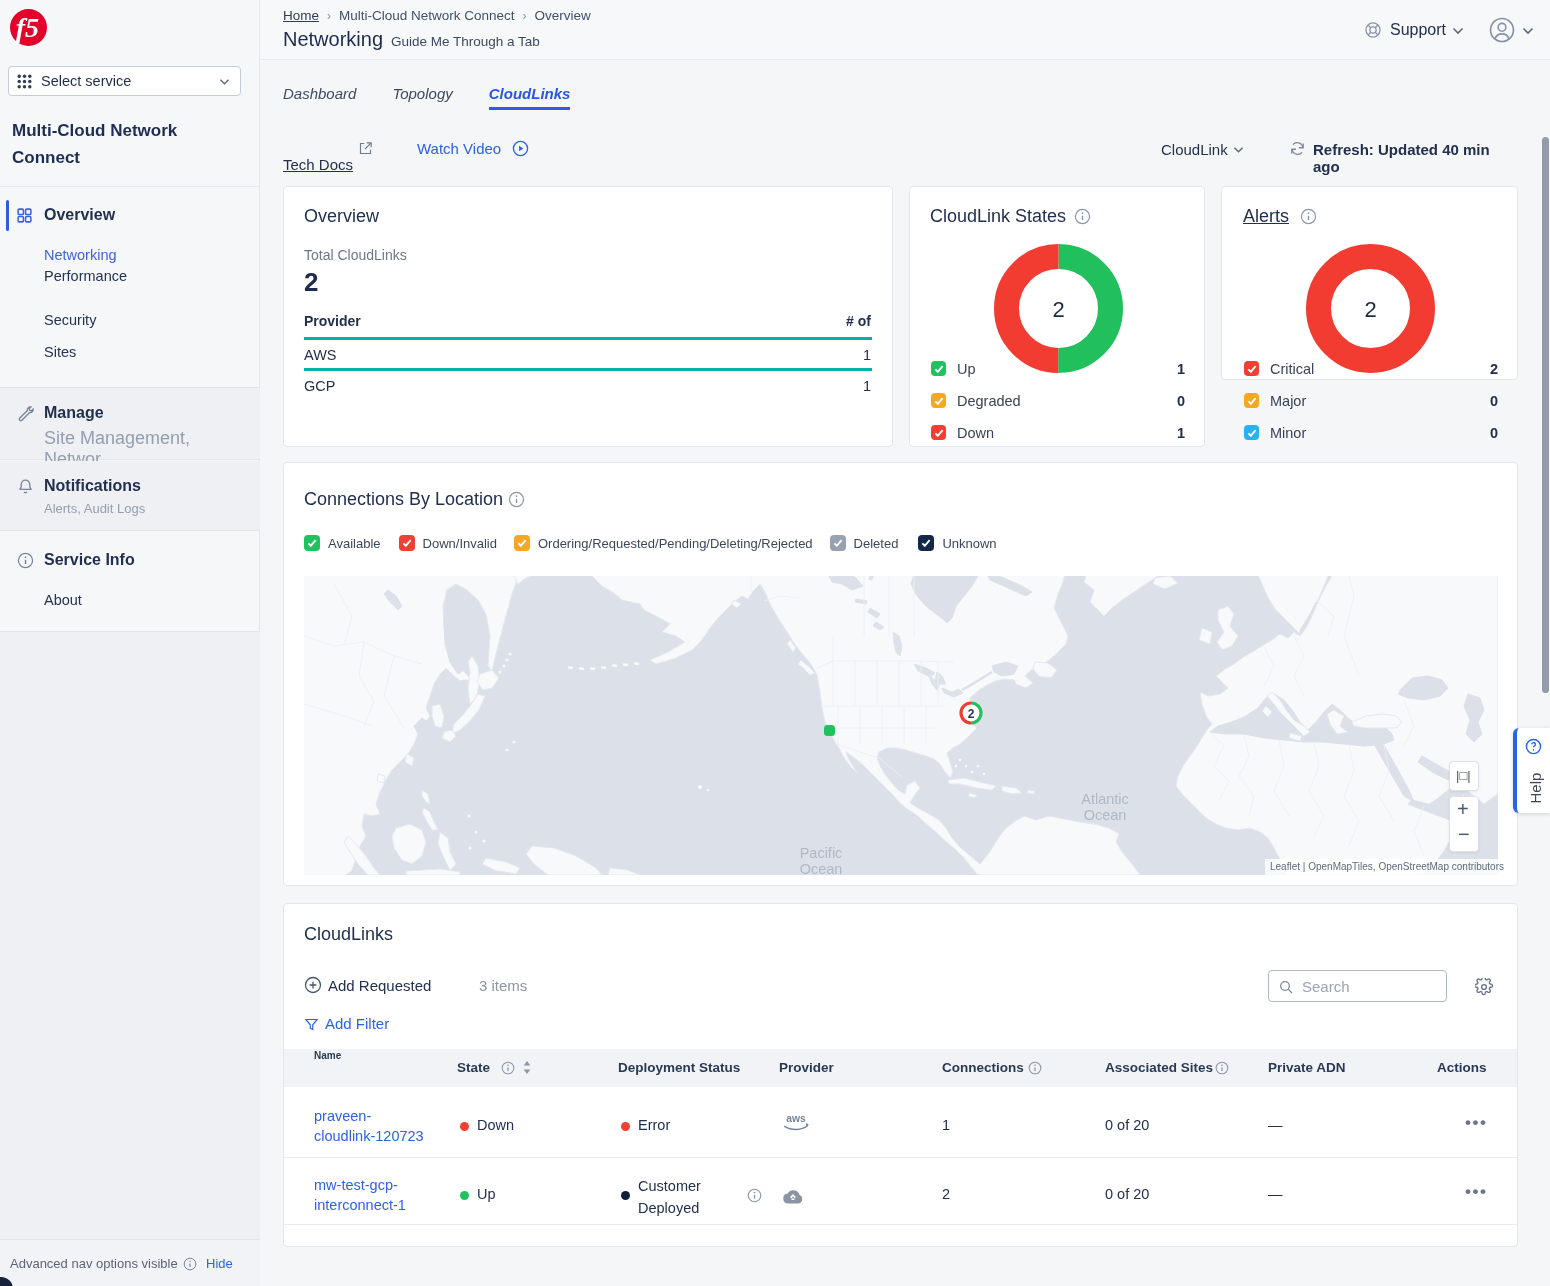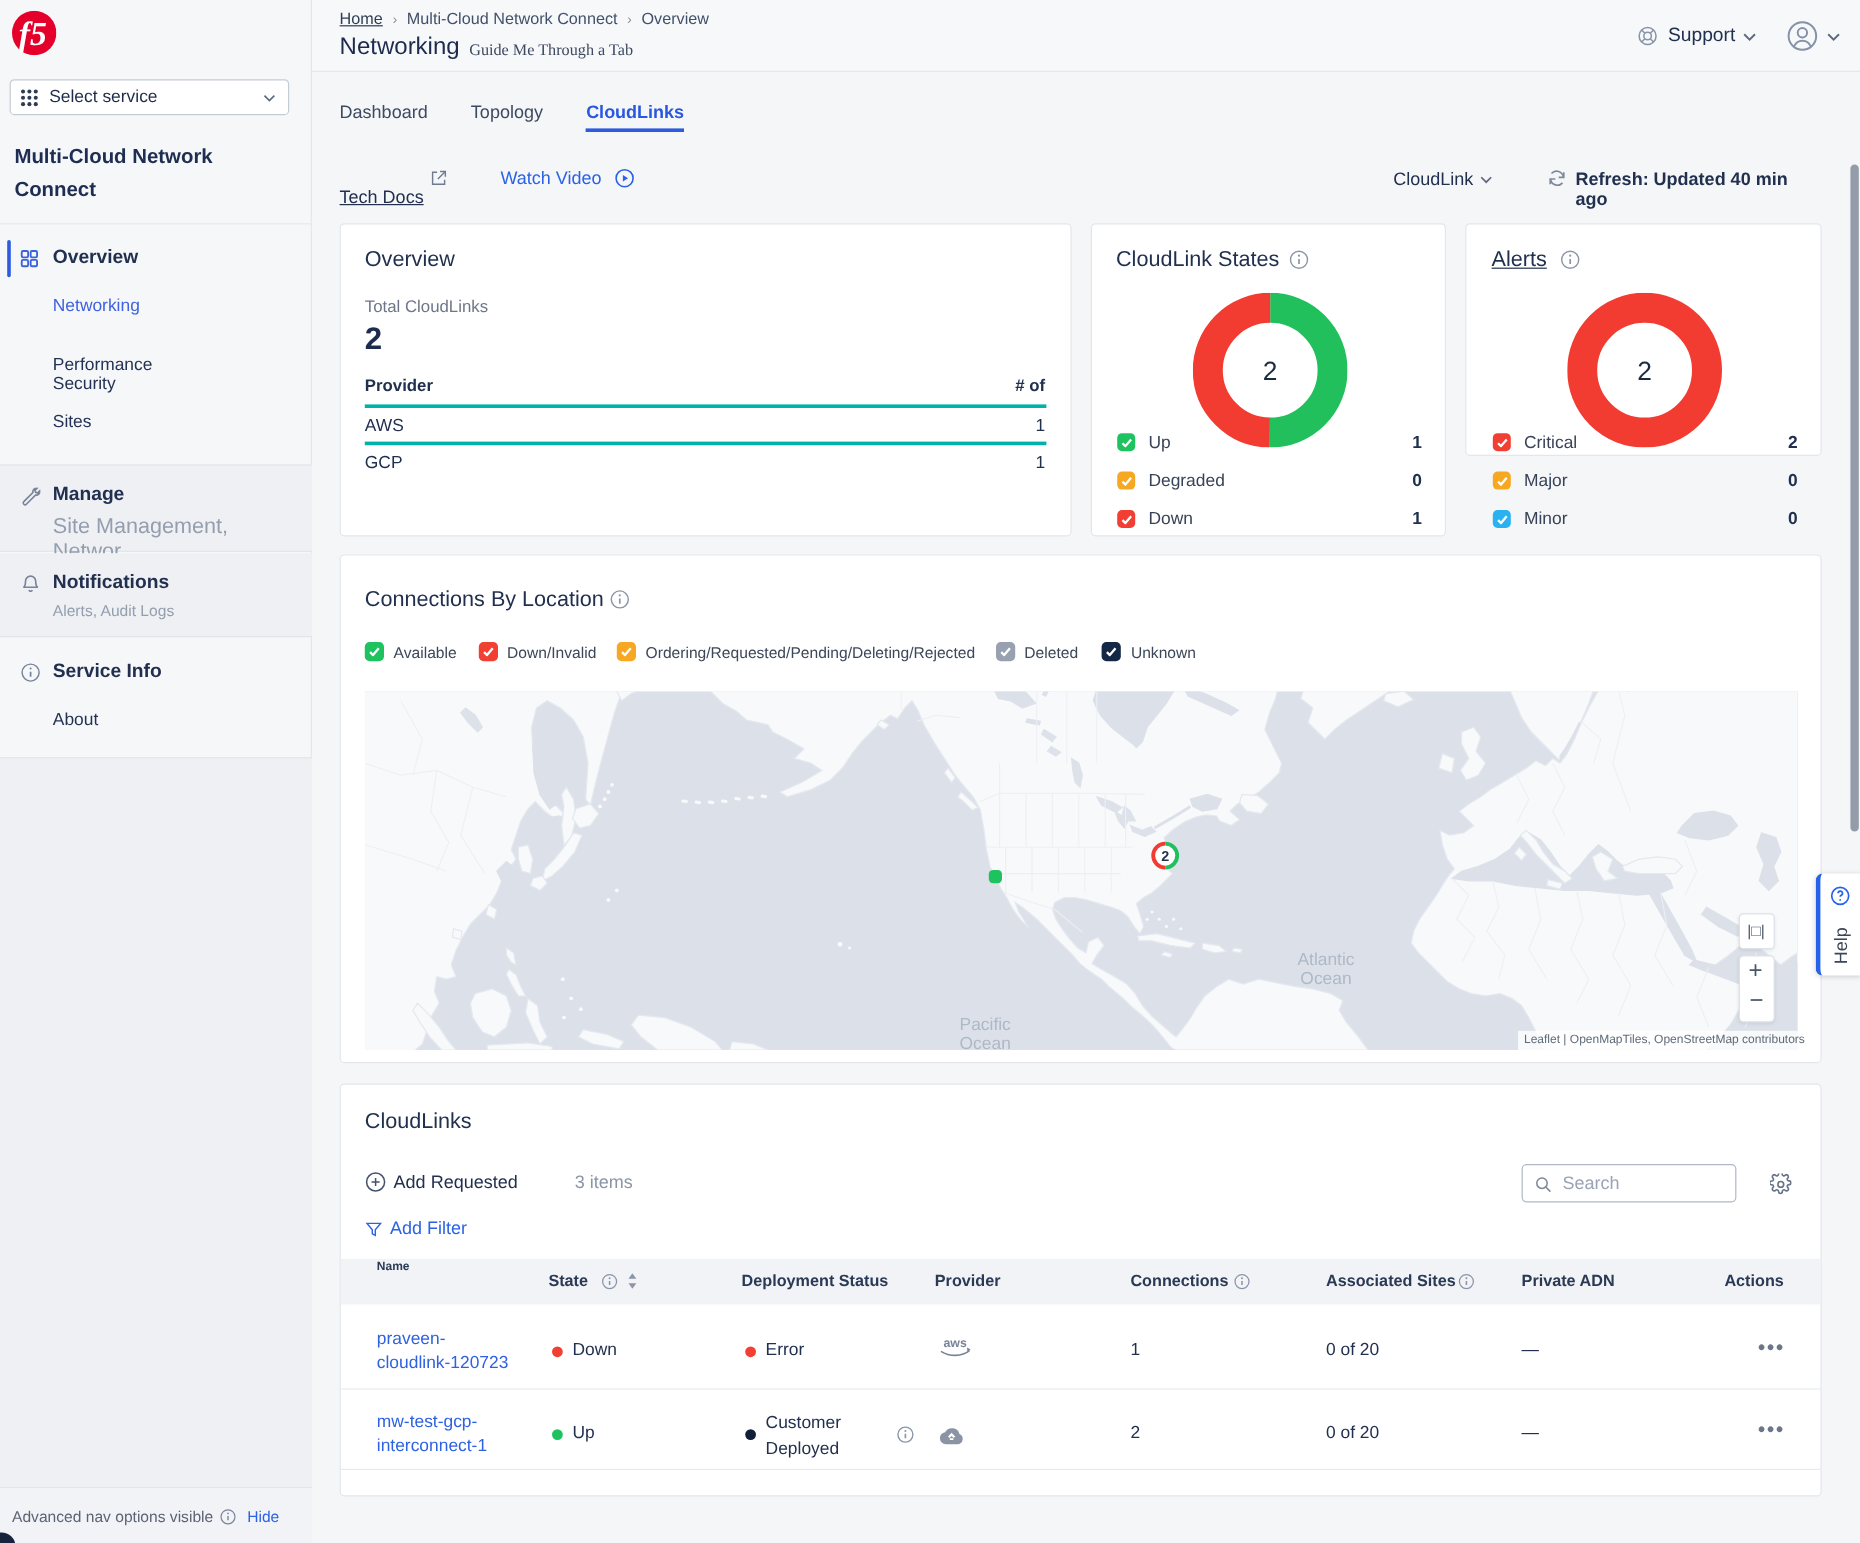--- a/index.html
+++ b/index.html
@@ -13,23 +13,23 @@
 .svc-title { position:absolute; left:12px; top:117px; width:220px; font-size:17px; font-weight:bold; color:#1e2d52; line-height:27px; }
 .sdiv { position:absolute; left:0; width:260px; height:1px; background:#e6e9ee; }
 .subitem { position:absolute; left:44px; font-size:14.5px; color:#243354; }
 .darksec { background:#eef0f3; }
 .content { position:absolute; left:260px; top:0; width:1290px; height:1286px; background:#f5f6f8; }
 .header { position:absolute; left:260px; top:0; width:1290px; height:60px; background:#f7f8fa; border-bottom:1px solid #e4e7ec; z-index:3; }
 .crumb { position:absolute; left:23px; top:8px; font-size:13.5px; color:#42506a; }
 .crumb a { color:#303c54; text-decoration:underline; }
 .crumb .sep { color:#8a94a6; margin:0 8px; font-size:12px; }
 .page-title { position:absolute; left:23px; top:28px; font-size:20px; font-weight:500; color:#1d2c4e; }
-.guide { position:absolute; left:131px; top:34px; font-size:13.5px; color:#3d4961;font-family:Liberation Serif, serif; }
+.guide { position:absolute; left:131px; top:34px; font-size:13.5px; color:#3d4961; }
 .tabs { position:absolute; left:283px; top:85px; display:flex; }
-.tab { font-size:15px; color:#3e4a61; margin-right:36px; padding-bottom:5px; }
+.tab { font-size:15px; color:#3e4a61; margin-right:36px; padding-bottom:5px;font-style:italic; }
 .tab.active { color:#2957e0; font-weight:bold; border-bottom:3px solid #2e5be0; }
 .toolbar { position:absolute; left:283px; top:140px; width:1234px; height:20px; }
 .card { position:absolute; background:#fff; border:1px solid #e3e6eb; border-radius:4px; }
 .ctitle { font-size:18px; color:#22304f; }
 .legrow { display:flex; align-items:center; }
 .cbx { width:15px; height:15px; border-radius:4px; display:inline-flex; align-items:center; justify-content:center; }
 .cbx svg { display:block; }
 .green { background:#1ec360; } .red { background:#f23f33; } .orange { background:#f7a823; } .grey { background:#97a1b0; } .navy { background:#132747; }
 .dot { display:inline-block; width:9px; height:9px; border-radius:50%; }
 .scrollbar { position:absolute; right:1px; top:137px; width:7px; height:556px; background:#939ca8; border-radius:4px; z-index:50; }
@@ -507,21 +507,21 @@
   
   <div style="position:absolute;left:6px;top:200px;width:3px;height:31px;background:#2e5be0;border-radius:2px;"></div>
   <svg style="position:absolute;left:16px;top:207px;" width="17" height="17" viewBox="0 0 24 24" fill="none" stroke="#3c63dd" stroke-width="2.2">
       <rect x="3" y="3" width="7.5" height="7.5" rx="1.5"></rect>
       <rect x="13.5" y="3" width="7.5" height="7.5" rx="1.5"></rect>
       <rect x="3" y="13.5" width="7.5" height="7.5" rx="1.5"></rect>
       <rect x="13.5" y="13.5" width="7.5" height="7.5" rx="1.5"></rect>
     </svg>
   <span style="position:absolute;left:44px;top:206px;font-size:16px;font-weight:600;color:#22304f;">Overview</span>
   <span class="subitem" style="top:247px;color:#3f62e0;">Networking</span>
-  <span class="subitem" style="top:296px;text-align:center;">Performance</span>
+  <span class="subitem" style="top:268px;text-align:center;">Performance</span>
   <span class="subitem" style="top:312px;">Security</span>
   <span class="subitem" style="top:344px;">Sites</span>
   
   <div class="darksec" style="position:absolute;left:0;top:387px;width:260px;height:73px;border-top:1px solid #e2e5ea;border-bottom:1px solid #e2e5ea;"></div>
   <svg style="position:absolute;left:17px;top:406px;" width="17" height="17" viewBox="0 0 24 24" fill="none" stroke="#77849b" stroke-width="1.9">
       <path d="M14.7 6.3a4.2 4.2 0 0 1 5-5l-2.6 2.6 0.9 2.1 2.1 0.9L22.7 4.3a4.2 4.2 0 0 1-5 5L7 20a2.1 2.1 0 0 1-3-3z"></path>
     </svg>
   <span style="position:absolute;left:44px;top:404px;font-size:16px;font-weight:600;color:#22304f;">Manage</span>
   <span style="position:absolute;left:44px;top:428px;font-size:18px;color:#949eae;">Site Management, Networ...</span>
   

